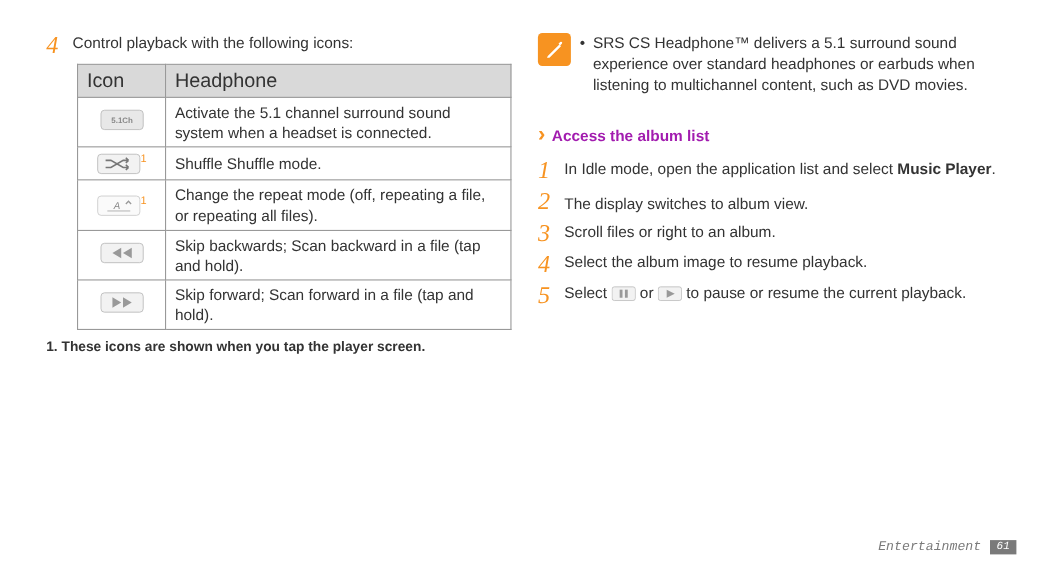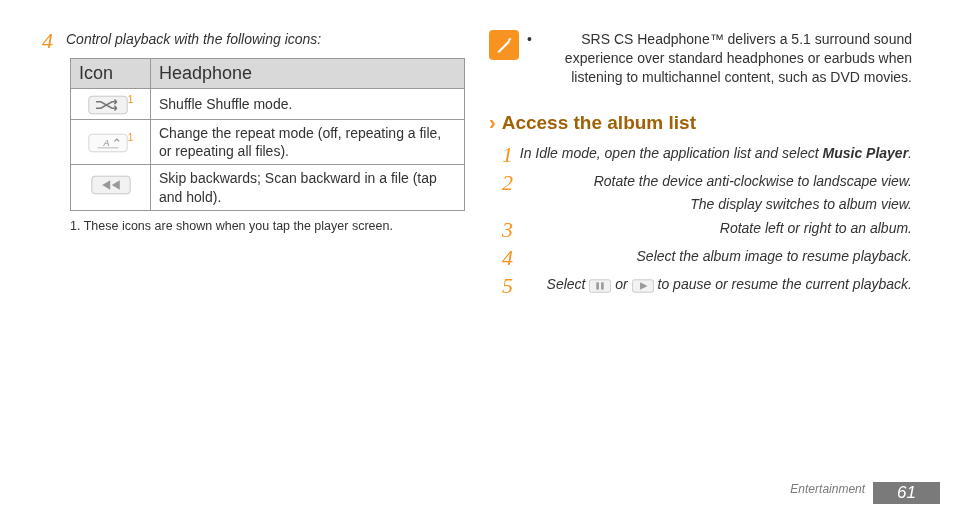--- a/index.html
+++ b/index.html
@@ -8,33 +8,33 @@
     font-size: 14px;
     color: #333;
     width: 954px;
     height: 518px;
     background: #fff;
     display: flex;
     padding: 30px 30px 10px 30px;
     position: relative;
   }
   .col { width: 50%; padding: 0 12px; }
-  .col-right { width: 50%; padding: 0 12px; text-align: right; }
+  .col-right { width: 50%; padding: 0 12px; }
 
   .step-row { display: flex; margin-bottom: 6px; }
   .step-num {
     font-family: Georgia, "Times New Roman", serif;
     font-style: italic;
     font-size: 22px;
     color: #f79321;
     width: 24px;
     flex-shrink: 0;
     line-height: 1;
   }
-  .step-text { flex: 1; line-height: 1.35; font-style: italic; }
+  .step-text { flex: 1; line-height: 1.35; }
 
   table {
     border-collapse: collapse;
     width: 100%;
     margin: 6px 0 8px 28px;
     width: calc(100% - 28px);
   }
   th {
     background: #d9d9d9;
     text-align: left;
@@ -46,22 +46,22 @@
   td {
     border: 1px solid #999;
     padding: 4px 8px;
     vertical-align: middle;
     line-height: 1.3;
   }
   .icon-cell { width: 80px; text-align: center; }
 
   .footnote {
     font-size: 12.5px;
-    margin-left: 28px;
     margin-top: 4px;
+    font-weight: bold;
   }
 
   .note-box {
     display: flex;
     align-items: flex-start;
     margin-bottom: 18px;
   }
   .note-icon {
     width: 30px;
     height: 30px;
@@ -84,42 +84,43 @@
     align-items: baseline;
     margin: 12px 0 10px 0;
   }
   .chevron {
     color: #f79321;
     font-size: 20px;
     font-weight: bold;
     margin-right: 6px;
   }
   .section-heading h2 {
-    font-size: 19px;
+    font-size: 14px;
     font-weight: bold;
-    color: #a16207;
+    color: #a21caf;
   }
 
   .page-footer {
     position: absolute;
     bottom: 14px;
-    right: 14px;
-    display: flex;
-    align-items: flex-start;
+    right: 30px;
+    display: flex;
+    align-items: center;
     font-style: italic;
     color: #7a7a7a;
     font-size: 12px;
+    font-family: Liberation Mono, monospace;
   }
   .page-num {
     background: #7a7a7a;
     color: #fff;
     font-style: italic;
-    padding: 1px 24px;
+    padding: 1px 6px;
     margin-left: 8px;
-    font-size: 17px;
+    font-size: 10px;
   }
 
   
   .mini-icon {
     display: inline-block;
     vertical-align: middle;
   }
   .sup1 { font-size: 10px; color: #f79321; vertical-align: super; }
   .btn-svg { width: 40px; height: 20px; }
 </style>
@@ -133,20 +134,29 @@
   </div>
 
   <table>
     <thead>
       <tr>
         <th>Icon</th>
         <th>Headphone</th>
       </tr>
     </thead>
     <tbody>
+      <tr>
+        <td class="icon-cell">
+          <svg class="btn-svg" viewBox="0 0 50 24">
+              <rect x="1" y="1" width="48" height="22" rx="4" fill="#e8e8e8" stroke="#bbb"></rect>
+              <text x="25" y="16" text-anchor="middle" font-size="9" font-weight="bold" fill="#888">5.1Ch</text>
+            </svg>
+        </td>
+        <td>Activate the 5.1 channel surround sound system when a headset is connected.</td>
+      </tr>
       <tr>
         <td class="icon-cell">
           <svg class="mini-icon" width="40" height="20" viewBox="0 0 50 24">
               <rect x="1" y="1" width="48" height="22" rx="4" fill="#f2f2f2" stroke="#bbb"></rect>
               <path d="M10 8 h6 l14 8 h6 m0 0 l-3 -3 m3 3 l-3 3 M10 16 h6 l14 -8 h6 m0 0 l-3 -3 m3 3 l-3 3" fill="none" stroke="#777" stroke-width="1.8"></path>
             </svg><span class="sup1">1</span>
         </td>
         <td>Shuffle Shuffle mode.</td>
       </tr>
       <tr>
@@ -162,20 +172,29 @@
       </tr>
       <tr>
         <td class="icon-cell">
           <svg class="btn-svg" viewBox="0 0 50 24">
               <rect x="1" y="1" width="48" height="22" rx="4" fill="#f2f2f2" stroke="#bbb"></rect>
               <path d="M24 6 l-10 6 l10 6 z M36 6 l-10 6 l10 6 z" fill="#999"></path>
             </svg>
         </td>
         <td>Skip backwards; Scan backward in a file (tap and hold).</td>
       </tr>
+      <tr>
+        <td class="icon-cell">
+          <svg class="btn-svg" viewBox="0 0 50 24">
+              <rect x="1" y="1" width="48" height="22" rx="4" fill="#f2f2f2" stroke="#bbb"></rect>
+              <path d="M14 6 l10 6 l-10 6 z M26 6 l10 6 l-10 6 z" fill="#999"></path>
+            </svg>
+        </td>
+        <td>Skip forward; Scan forward in a file (tap and hold).</td>
+      </tr>
     </tbody>
   </table>
 
   <div class="footnote">1. These icons are shown when you tap the player screen.</div>
 </div>
 
 <div class="col-right">
 
   <div class="note-box">
     <div class="note-icon">
@@ -198,28 +217,27 @@
   <div class="step-row">
     <div class="step-num">1</div>
     <div class="step-text">
       <span>In Idle mode, open the application list and select </span><b>Music Player</b><span>.</span>
     </div>
   </div>
 
   <div class="step-row">
     <div class="step-num">2</div>
     <div class="step-text">
-      <div>Rotate the device anti-clockwise to landscape view.</div>
       <div style="margin-top:4px;">The display switches to album view.</div>
     </div>
   </div>
 
   <div class="step-row">
     <div class="step-num">3</div>
-    <div class="step-text">Rotate left or right to an album.</div>
+    <div class="step-text">Scroll files or right to an album.</div>
   </div>
 
   <div class="step-row">
     <div class="step-num">4</div>
     <div class="step-text">Select the album image to resume playback.</div>
   </div>
 
   <div class="step-row">
     <div class="step-num">5</div>
     <div class="step-text">

